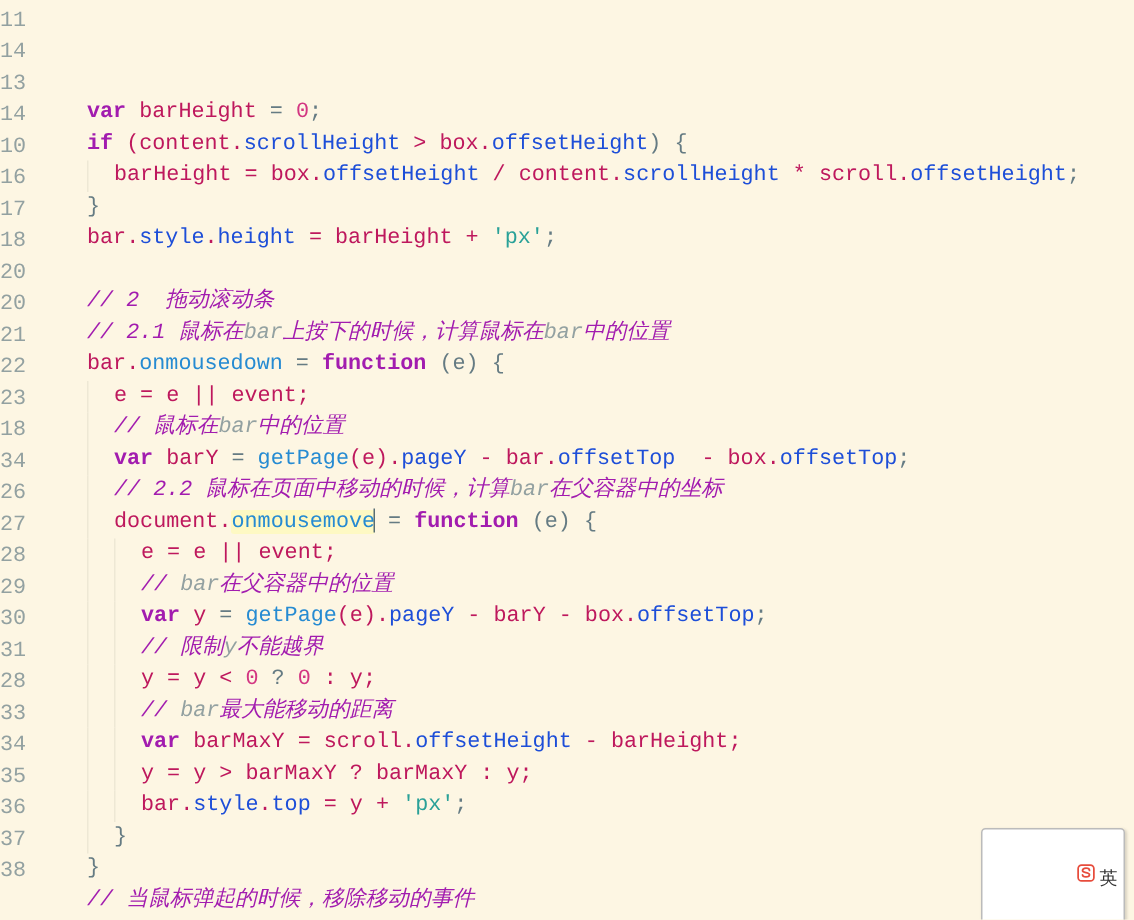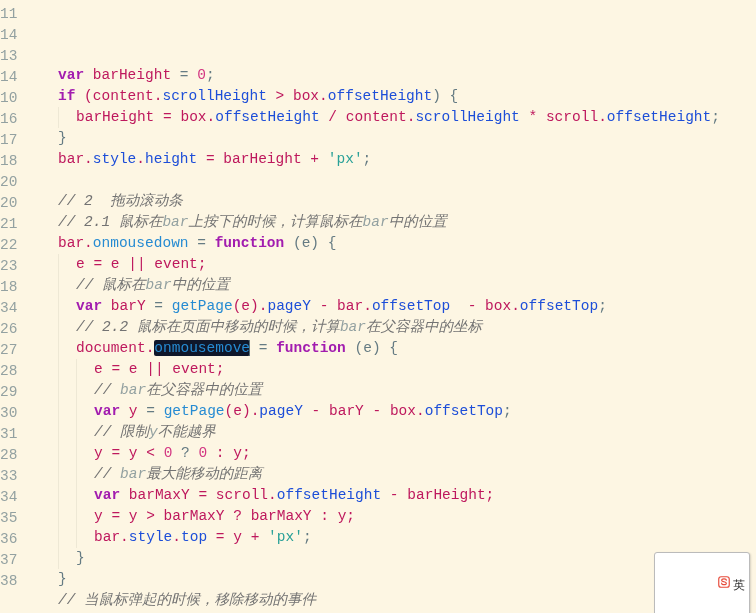--- a/index.html
+++ b/index.html
@@ -12,24 +12,24 @@
   .line{height:21px}
   .guide{display:inline-block;width:1px;height:21px;background:#eee8d5;
     margin-right:17px;vertical-align:top}
   .kw{color:#a21caf;font-weight:bold}
   .id{color:#be185d}
   .prop{color:#1d4ed8}
   .fn{color:#268bd2}
   .op{color:#657b83}
   .num{color:#d33682}
   .str{color:#2aa198}
-  .cm{color:#737373;font-style:italic}
+  .cm{color:#a21caf;font-style:italic}
   .cmb{color:#93a1a1;font-style:italic;font-weight:normal}
   .br{color:#657b83}
-  .sel{background:#0f172a;border-radius:2px}
+  .sel{background:#fef9c3;border-radius:2px}
   .caret{display:inline-block;width:1px;height:16px;background:#586e75;
     vertical-align:middle;margin-left:-1px}
   .badge{position:absolute;right:6px;top:552px;display:flex;align-items:center;
     padding:1px 4px;background:#fff;border:1px solid #bbb;border-radius:3px;
     box-shadow:1px 1px 2px rgba(0,0,0,.15);font-size:12px;color:#333}
   .badge svg{width:14px;height:14px;margin-right:2px}
 </style>
 </head>
 <body>
 

